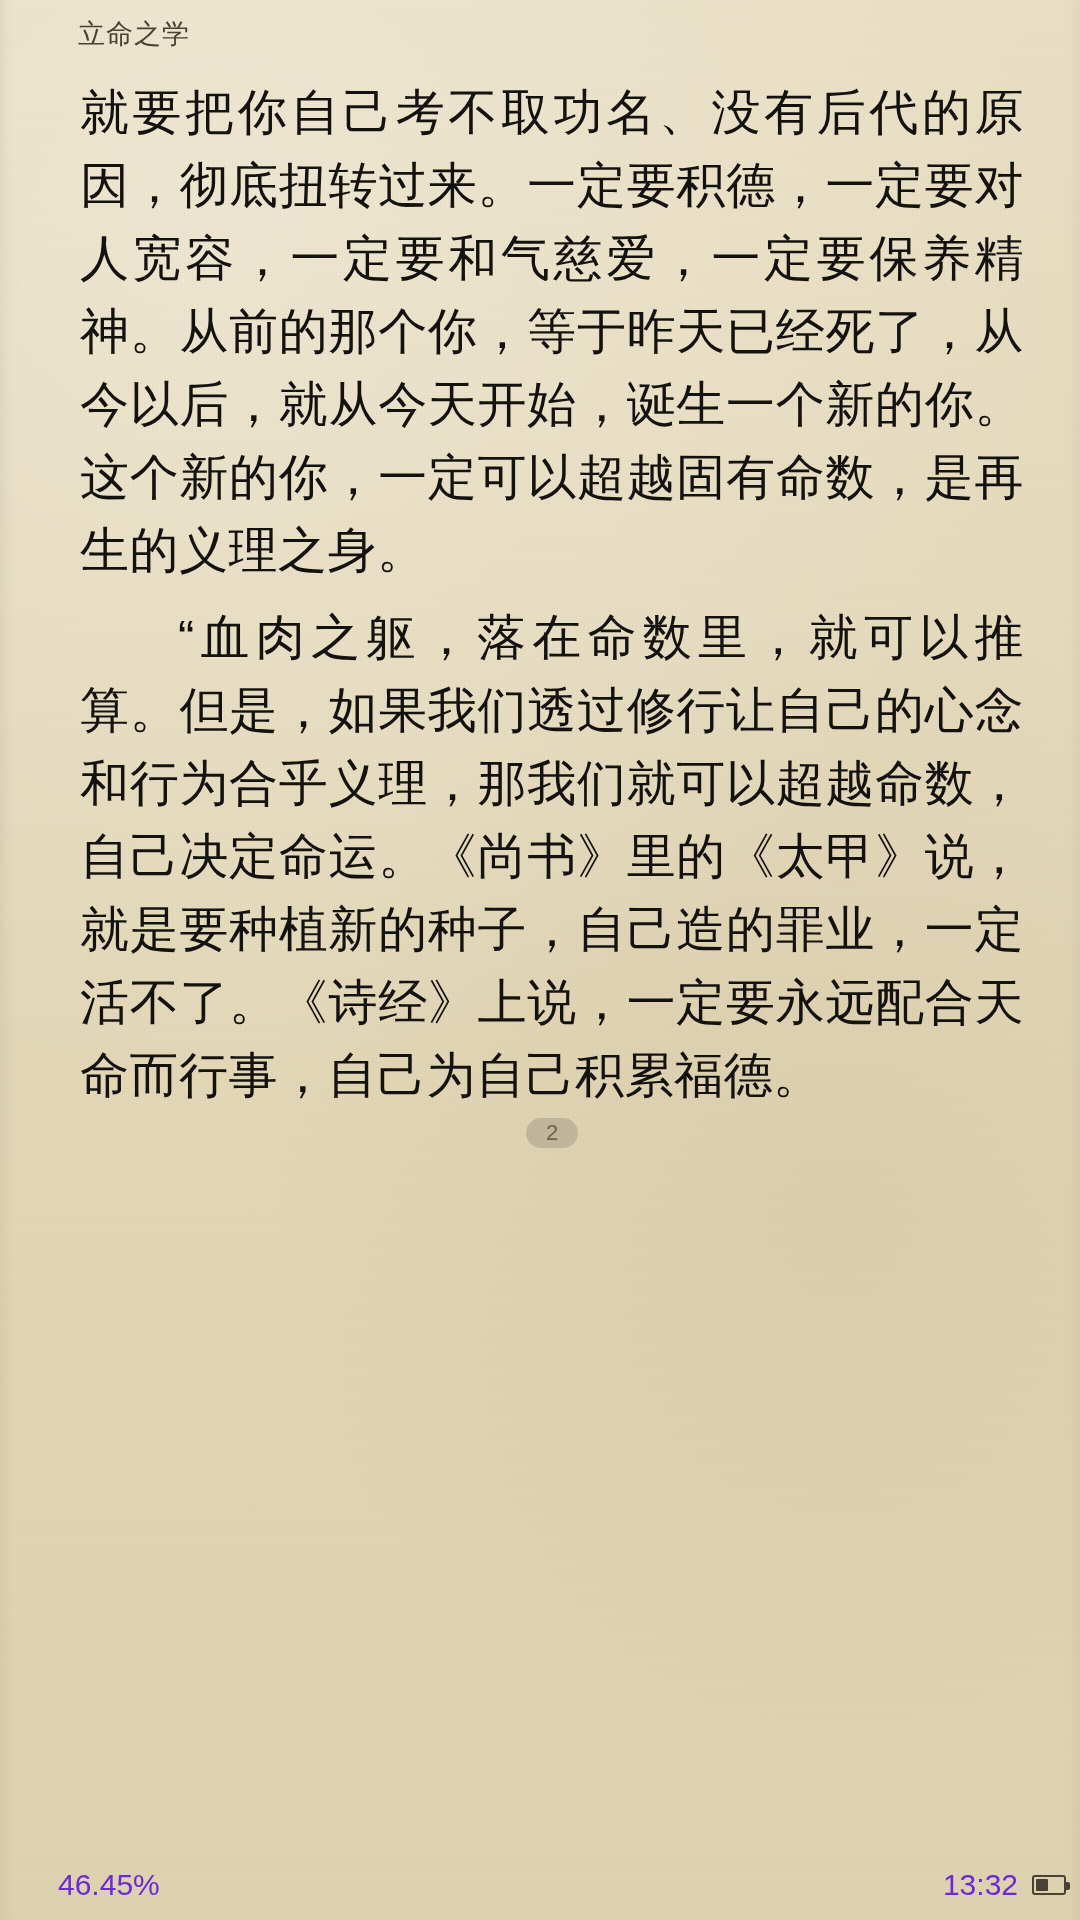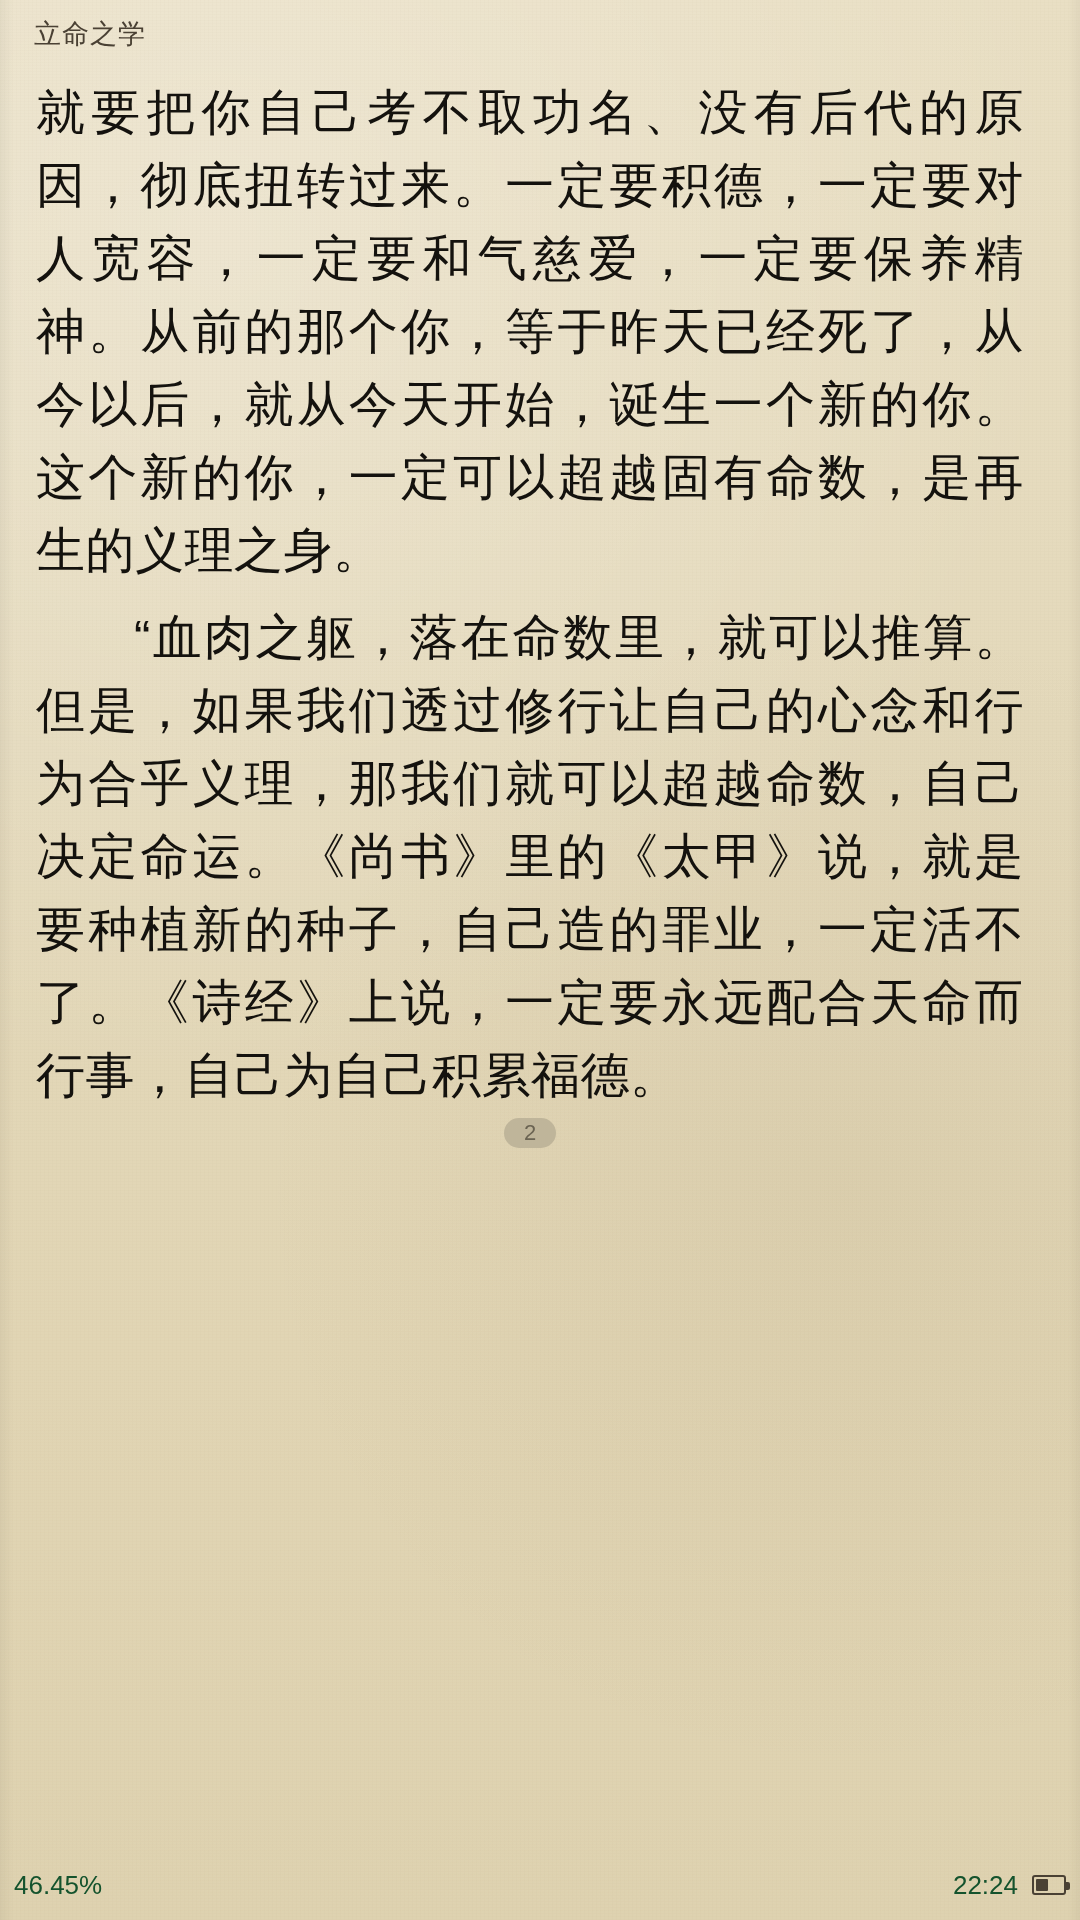--- a/index.html
+++ b/index.html
@@ -33,20 +33,21 @@
     background-image:
       repeating-linear-gradient(0deg, rgba(140,120,80,0.035) 0px, rgba(140,120,80,0.035) 1px, rgba(0,0,0,0) 1px, rgba(0,0,0,0) 3px),
       repeating-linear-gradient(90deg, rgba(140,120,80,0.03) 0px, rgba(140,120,80,0.03) 1px, rgba(0,0,0,0) 1px, rgba(0,0,0,0) 4px);
     pointer-events: none;
   }
   .reader {
     position: absolute;
     inset: 0;
     display: flex;
     flex-direction: column;
+    margin-left: 44px;
   }
 
   
   .header {
     height: 68px;
     flex: 0 0 68px;
     display: flex;
     align-items: center;
     padding: 0 34px;
     box-sizing: border-box;
@@ -102,22 +103,22 @@
 
   
   .footer {
     flex: 0 0 70px;
     height: 70px;
     display: flex;
     align-items: center;
     justify-content: space-between;
     padding: 0 14px;
     box-sizing: border-box;
-    font-size: 26px;
-    color: #14532d;
+    font-size: 30px;
+    color: #6d28d9;
   }
   .footer-right {
     display: flex;
     align-items: center;
     gap: 14px;
   }
   .battery {
     display: inline-block;
     width: 34px;
     height: 20px;
@@ -169,20 +170,20 @@
     <div class="page-marker-row">
       <div class="page-marker">2</div>
     </div>
 
 
   </div>
 
   <div class="footer">
     <div class="footer-left">46.45%</div>
     <div class="footer-right">
-      <span>22:24</span>
+      <span>13:32</span>
       <span class="battery">
         <span class="level"></span>
       </span>
     </div>
   </div>
 
 </div>
 
 </body></html>

